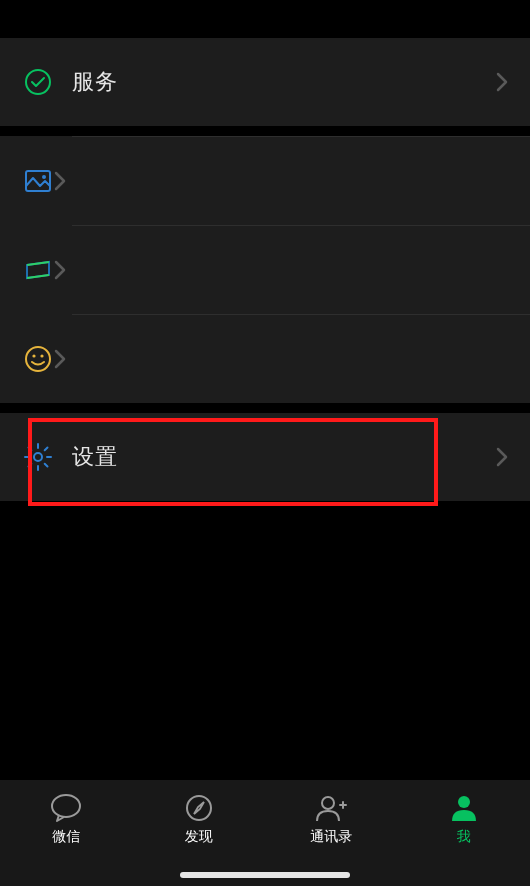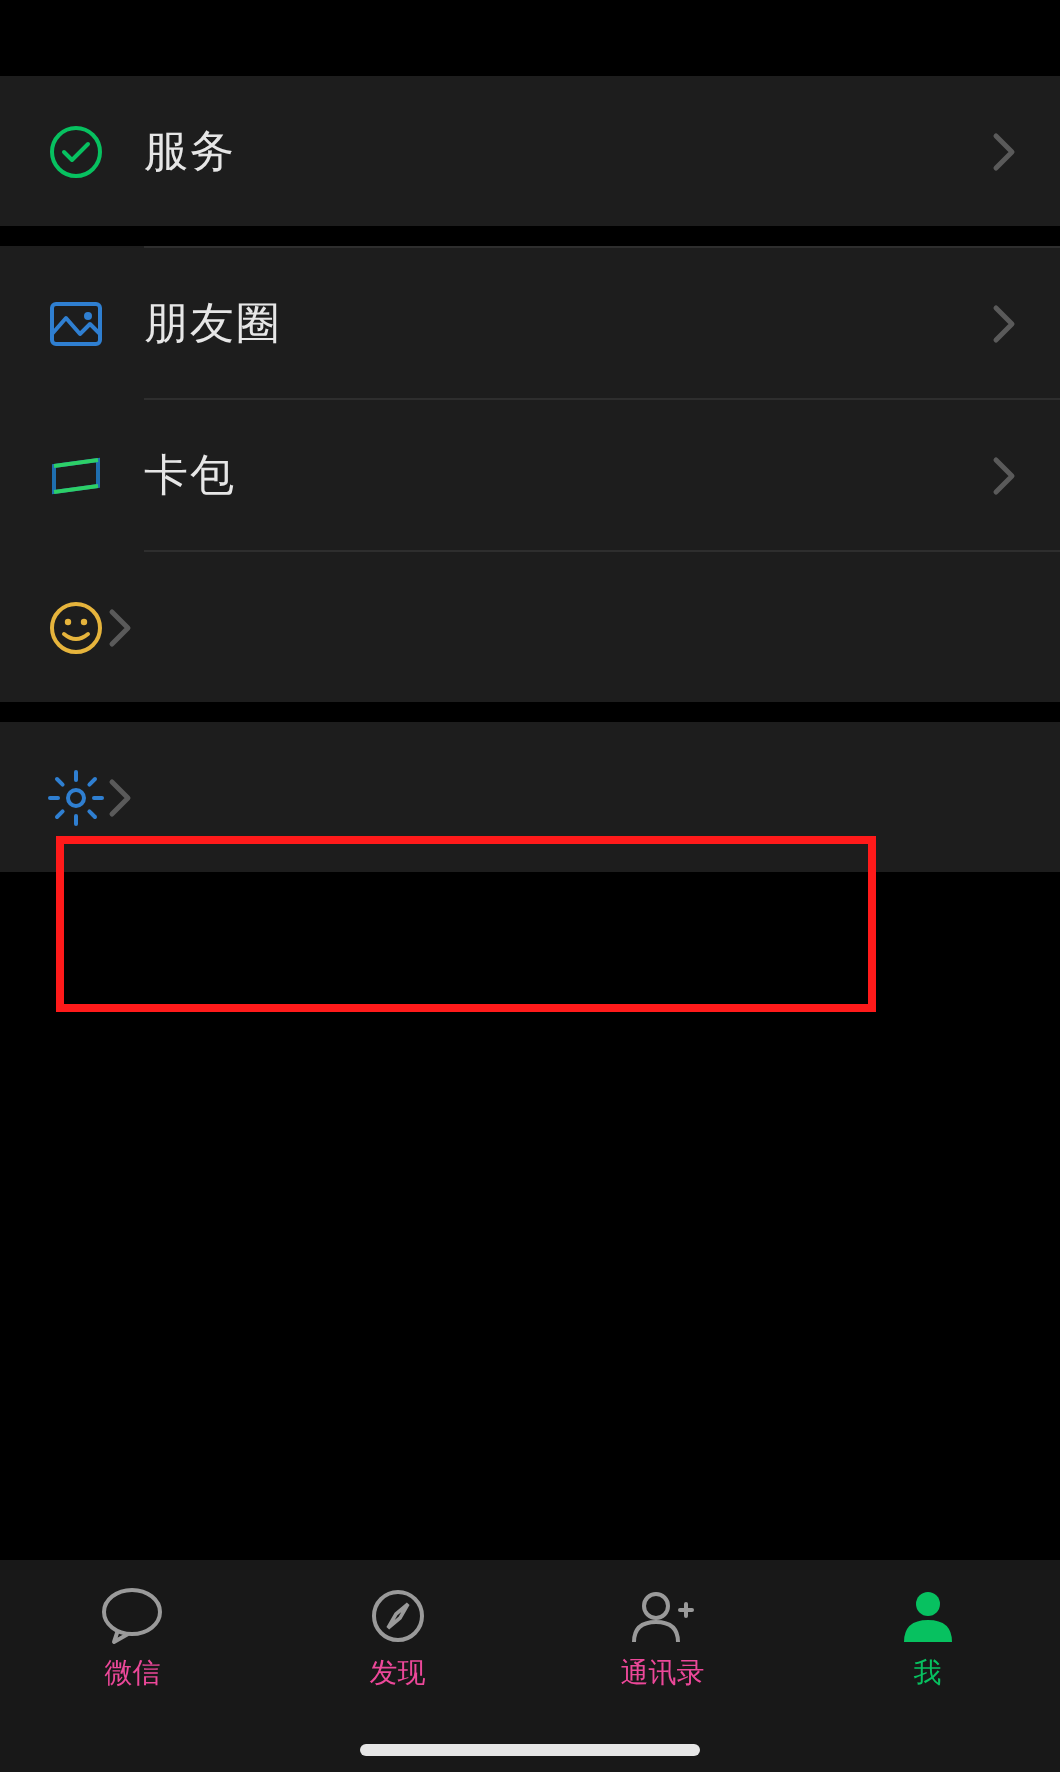--- a/index.html
+++ b/index.html
@@ -3,38 +3,38 @@
 <meta charset="utf-8">
 <style>
   * { box-sizing: border-box; margin: 0; padding: 0; }
   html, body { width: 530px; height: 886px; background: #000; font-family: -apple-system, "Helvetica Neue", Arial, sans-serif; overflow: hidden; }
   .screen { width: 530px; height: 886px; background: #000; position: relative; }
   .content { position: absolute; top: 0; left: 0; right: 0; bottom: 106px; }
   .spacer-top { height: 38px; background: #000; }
   .group { background: #1d1d1d; display: flex; flex-direction: column; }
   .gap { height: 10px; background: #000; }
   .row {
-    display: flex; align-items: center; height: 75px; padding: 0 22px;
+    display: flex; align-items: center; height: 88px; padding: 0 22px;
     position: relative; cursor: pointer;
   }
   .row .icon-slot { width: 32px; height: 32px; display: flex; align-items: center; justify-content: center; flex: 0 0 32px; }
   .row .label { flex: 1 1 auto; margin-left: 18px; color: #e6e6e6; font-size: 22px; font-weight: 400; letter-spacing: 1px; }
   .row .chev { flex: 0 0 auto; color: #5a5a5a; }
   .sep { height: 1px; background: #2e2e2e; margin-left: 72px; }
   .highlight-box {
     position: absolute; border: 4px solid #ff1a1a; pointer-events: none;
     left: 28px; top: 418px; width: 410px; height: 88px;
   }
   .tabbar {
     position: absolute; bottom: 0; left: 0; right: 0; height: 106px;
     background: #181818; display: flex; align-items: flex-start; padding-top: 12px;
   }
   .tab { flex: 1 1 25%; display: flex; flex-direction: column; align-items: center; gap: 4px; cursor: pointer; }
   .tab .tab-icon { width: 36px; height: 32px; display:flex; align-items:center; justify-content:center; }
-  .tab .tab-label { font-size: 14px; color: #ec4899; }
+  .tab .tab-label { font-size: 14px; color: #ffffff; }
   .tab.active .tab-label { color: #07c160; }
   .home-indicator {
     position: absolute; bottom: 8px; left: 50%; transform: translateX(-50%);
     width: 170px; height: 6px; background: #e6e6e6; border-radius: 3px;
   }
   svg { display: block; }
 </style>
 </head>
 <body>
 
@@ -65,38 +65,36 @@
       <div class="sep"></div>
 
       <div class="row">
         <span class="icon-slot">
           <svg width="30" height="30" viewBox="0 0 30 30">
             <rect x="3" y="5" width="24" height="20" rx="2" fill="none" stroke="#2f7fd1" stroke-width="2"></rect>
             <path d="M3 20 L10 12 L17 20 L22 15 L27 20" fill="none" stroke="#2f7fd1" stroke-width="2" stroke-linejoin="round"></path>
             <circle cx="21" cy="11" r="2" fill="#2f7fd1"></circle>
           </svg>
         </span>
-        <span class="label">朋友圈</span>
         <span class="chev">
           <svg width="12" height="20" viewBox="0 0 12 20">
               <path d="M2 2 L10 10 L2 18" fill="none" stroke="#5a5a5a" stroke-width="2.5" stroke-linecap="round" stroke-linejoin="round"></path>
             </svg>
         </span>
       </div>
       <div class="sep"></div>
 
       <div class="row">
         <span class="icon-slot">
           <svg width="30" height="30" viewBox="0 0 30 30">
             <path d="M4 10 L26 7 L26 20 L4 23 Z" fill="none" stroke="#1f6fb0" stroke-width="2"></path>
             <path d="M4 10 L26 7" fill="none" stroke="#2dd067" stroke-width="2"></path>
             <path d="M4 23 L26 20" fill="none" stroke="#2dd067" stroke-width="2"></path>
           </svg>
         </span>
-        <span class="label">卡包</span>
         <span class="chev">
           <svg width="12" height="20" viewBox="0 0 12 20">
               <path d="M2 2 L10 10 L2 18" fill="none" stroke="#5a5a5a" stroke-width="2.5" stroke-linecap="round" stroke-linejoin="round"></path>
             </svg>
         </span>
       </div>
       <div class="sep"></div>
 
       <div class="row">
         <span class="icon-slot">
@@ -127,20 +125,21 @@
               <line x1="15" y1="24" x2="15" y2="28"></line>
               <line x1="2" y1="15" x2="6" y2="15"></line>
               <line x1="24" y1="15" x2="28" y2="15"></line>
               <line x1="5.5" y1="5.5" x2="8.3" y2="8.3"></line>
               <line x1="21.7" y1="21.7" x2="24.5" y2="24.5"></line>
               <line x1="5.5" y1="24.5" x2="8.3" y2="21.7"></line>
               <line x1="21.7" y1="8.3" x2="24.5" y2="5.5"></line>
             </g>
           </svg>
         </span>
+        <span class="label">设置</span>
         <span class="chev">
           <svg width="12" height="20" viewBox="0 0 12 20">
               <path d="M2 2 L10 10 L2 18" fill="none" stroke="#5a5a5a" stroke-width="2.5" stroke-linecap="round" stroke-linejoin="round"></path>
             </svg>
         </span>
       </div>
     </div>
 
     <div class="highlight-box"></div>
   </div>

